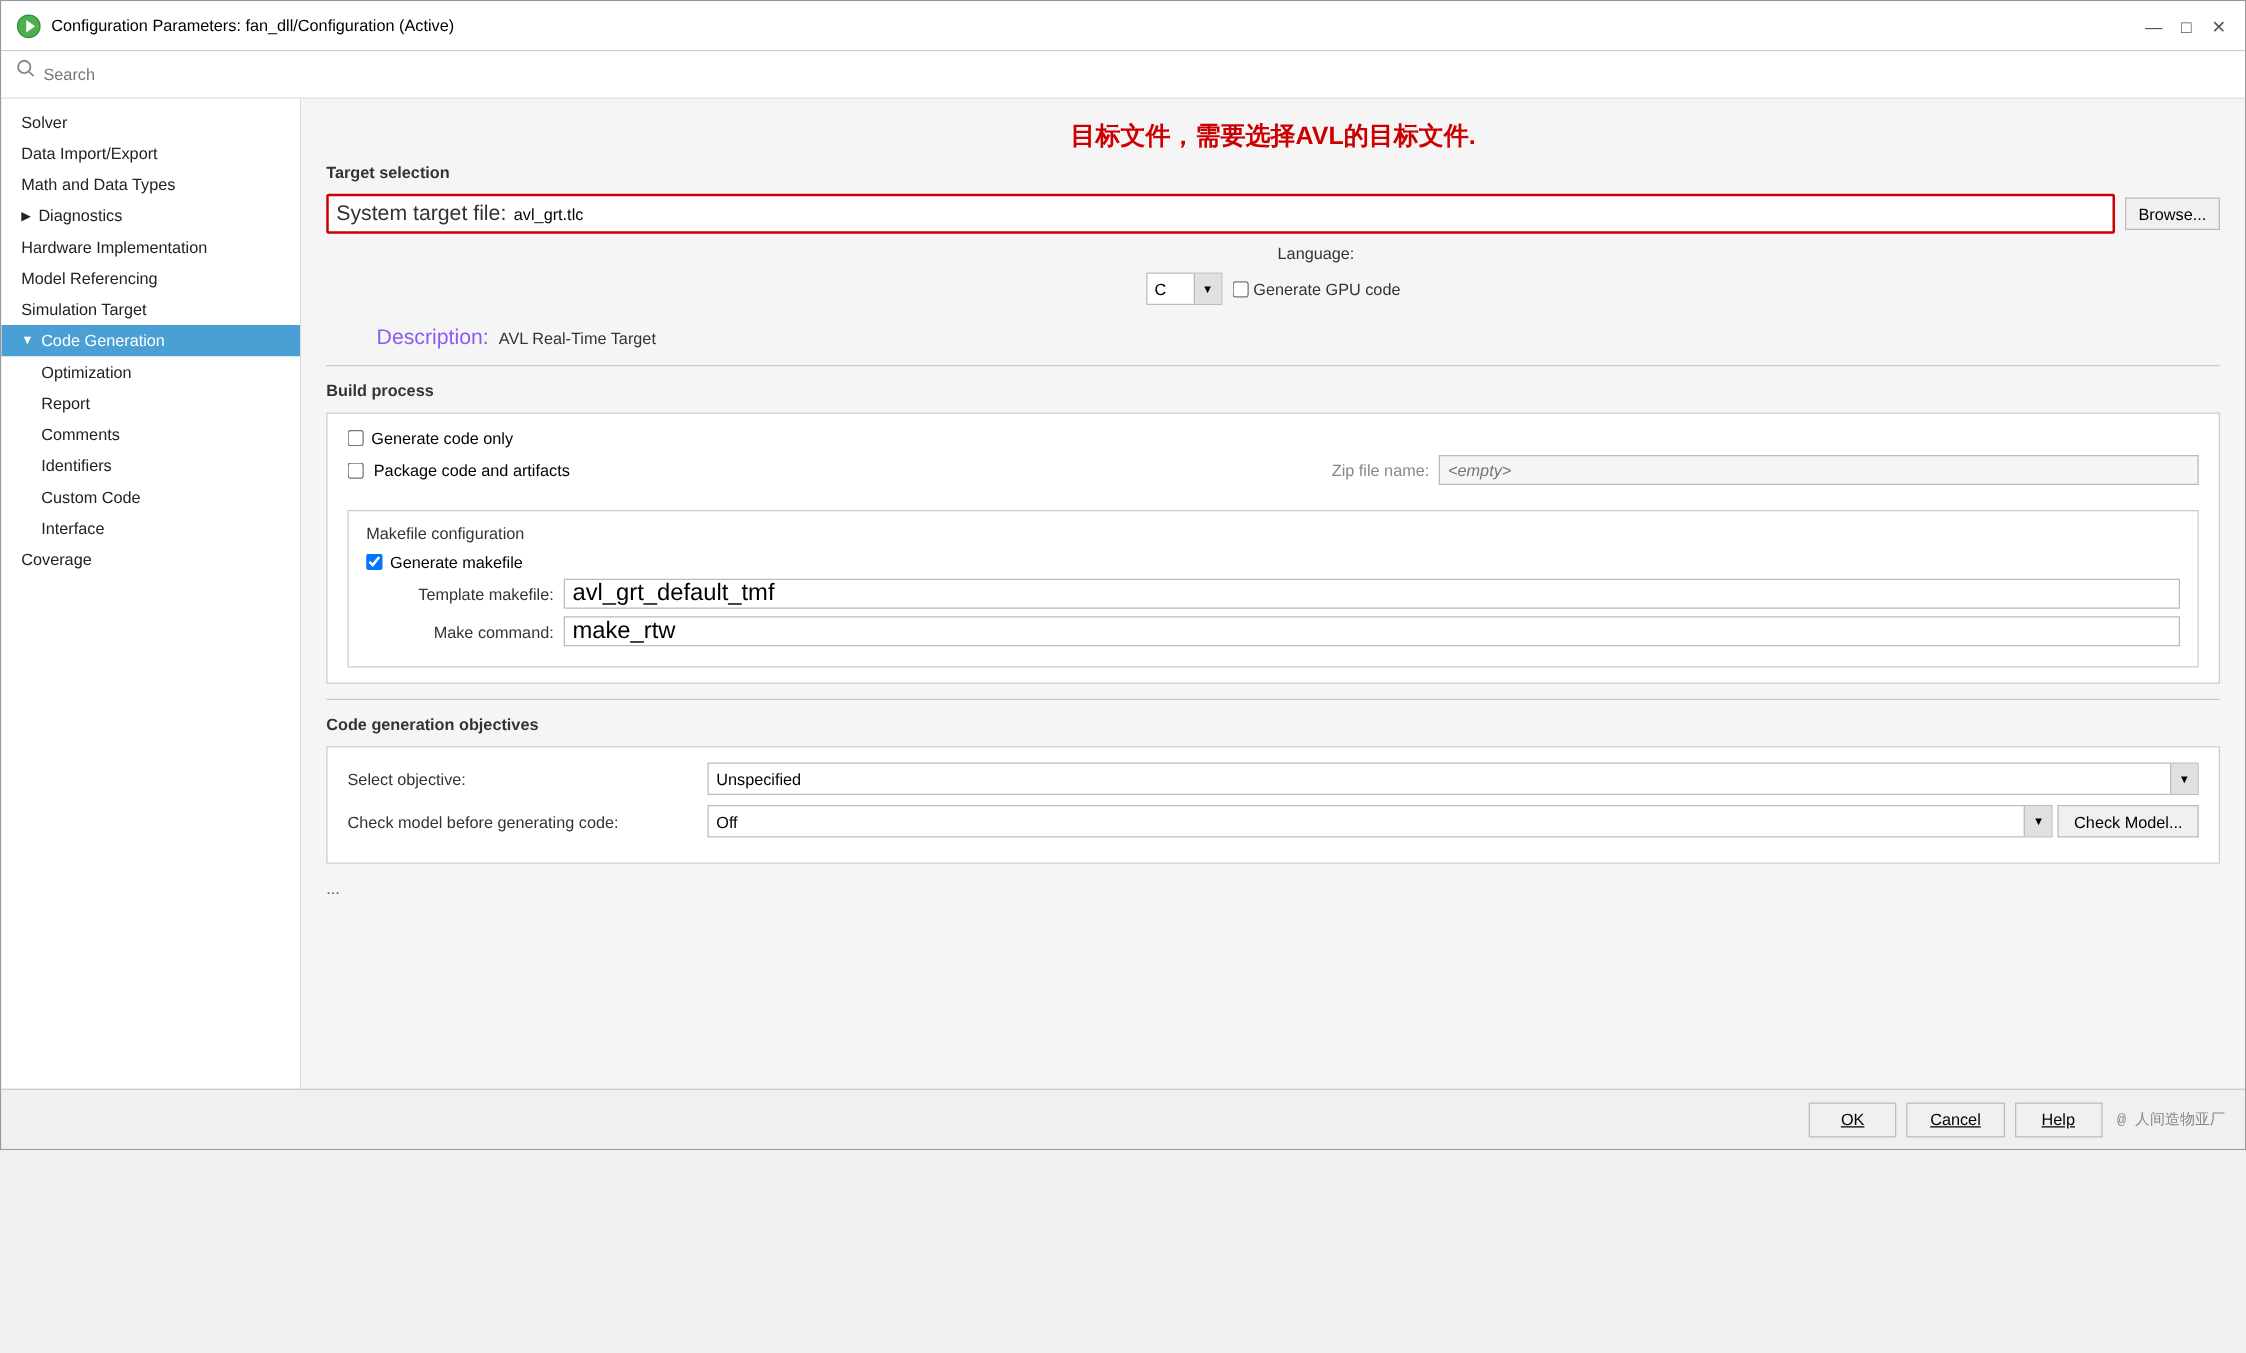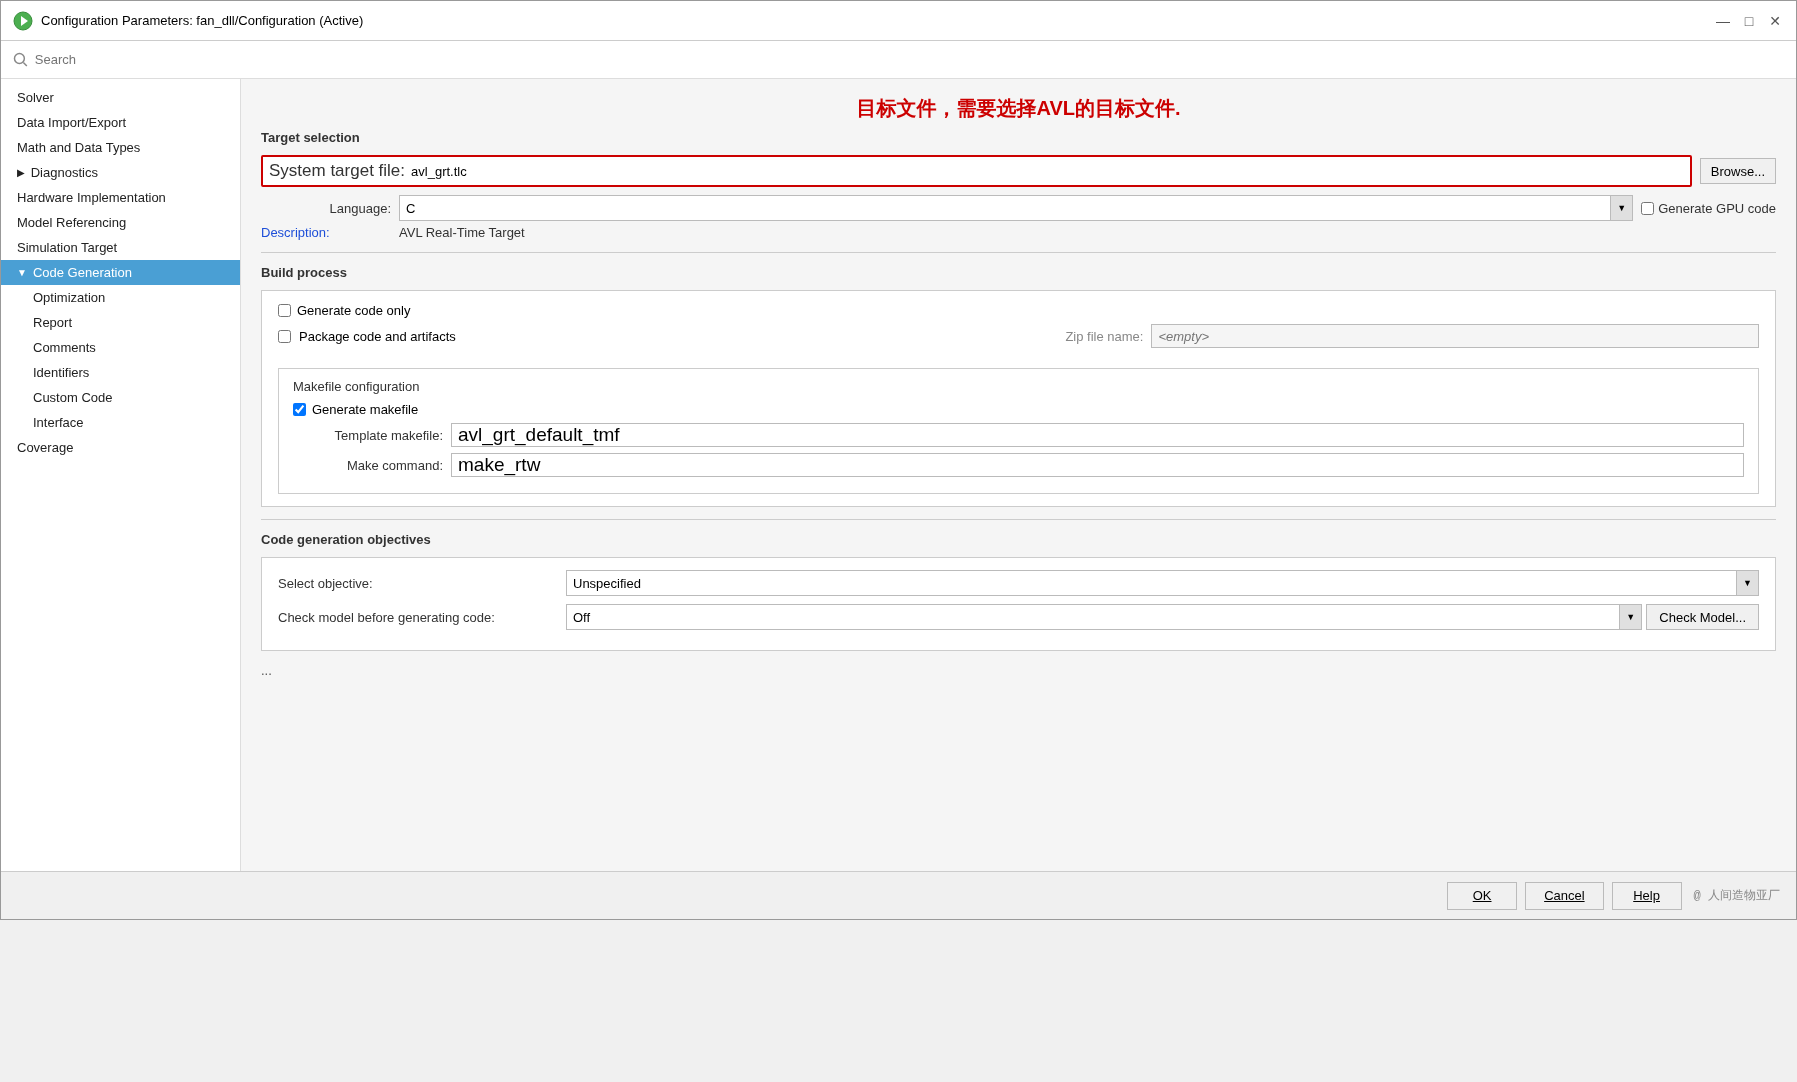--- a/index.html
+++ b/index.html
@@ -48,21 +48,20 @@
       color: #555;
       display: flex;
       align-items: center;
       justify-content: center;
     }
     .search-bar {
       padding: 6px 12px;
       background: #fff;
       border-bottom: 1px solid #ddd;
       display: flex;
-      align-items: center;
       gap: 6px;
       height: 38px;
     }
     .search-input {
       border: none;
       outline: none;
       width: 100%;
       font-size: 13px;
       color: #888;
       background: transparent;
@@ -142,22 +141,23 @@
       background: #f0f0f0;
       padding: 3px 10px;
       font-size: 13px;
       cursor: pointer;
       height: 26px;
       white-space: nowrap;
     }
     .language-row {
       display: flex;
       align-items: center;
-      margin-bottom: 4px;
-      gap: 8px;
+      margin-bottom: 16px;
+      gap: 8px;
+      flex-direction: column;
     }
     .language-label {
       min-width: 130px;
       text-align: right;
       font-size: 13px;
       color: #333;
     }
     .language-select-wrapper {
       flex: 1;
       display: flex;
@@ -172,22 +172,23 @@
       gap: 4px;
     }
     .desc-row {
       display: flex;
       align-items: center;
       margin-bottom: 8px;
       gap: 8px;
     }
     .desc-label {
       min-width: 130px;
-      font-size: 13px;
-      color: #1d4ed8;
+      text-align: right;
+      font-size: 17px;
+      color: #8b5cf6;
     }
     .desc-value {
       font-size: 13px;
       color: #333;
     }
     .divider {
       border: none;
       border-top: 1px solid #ccc;
       margin: 12px 0;
     }

